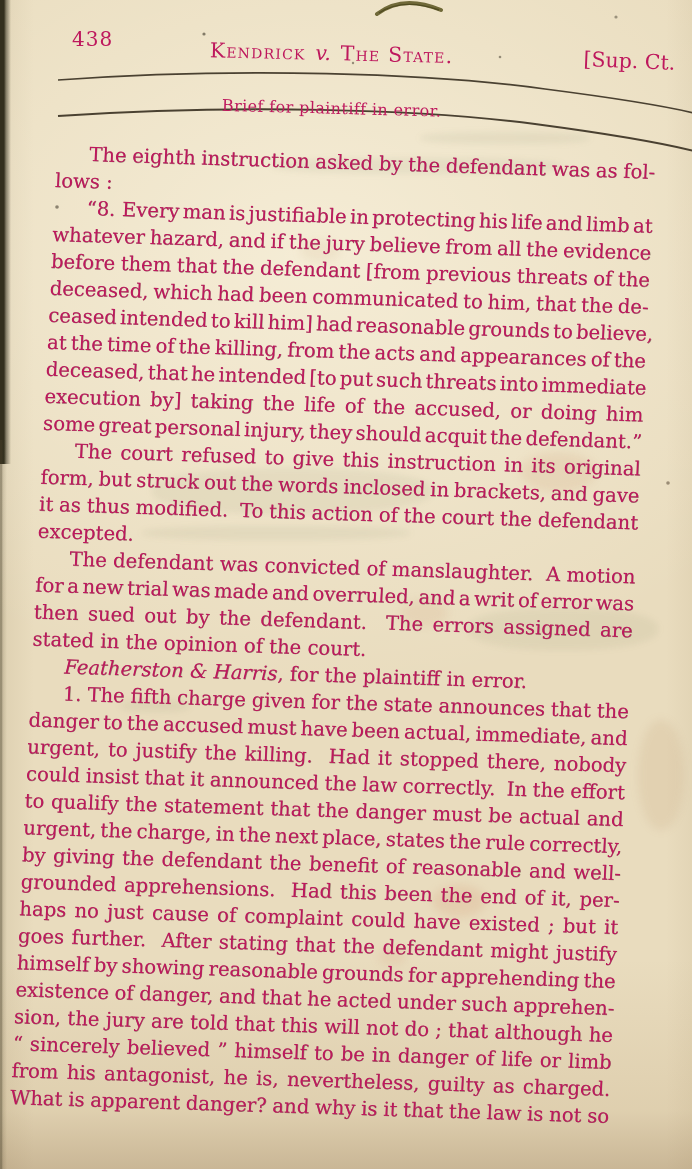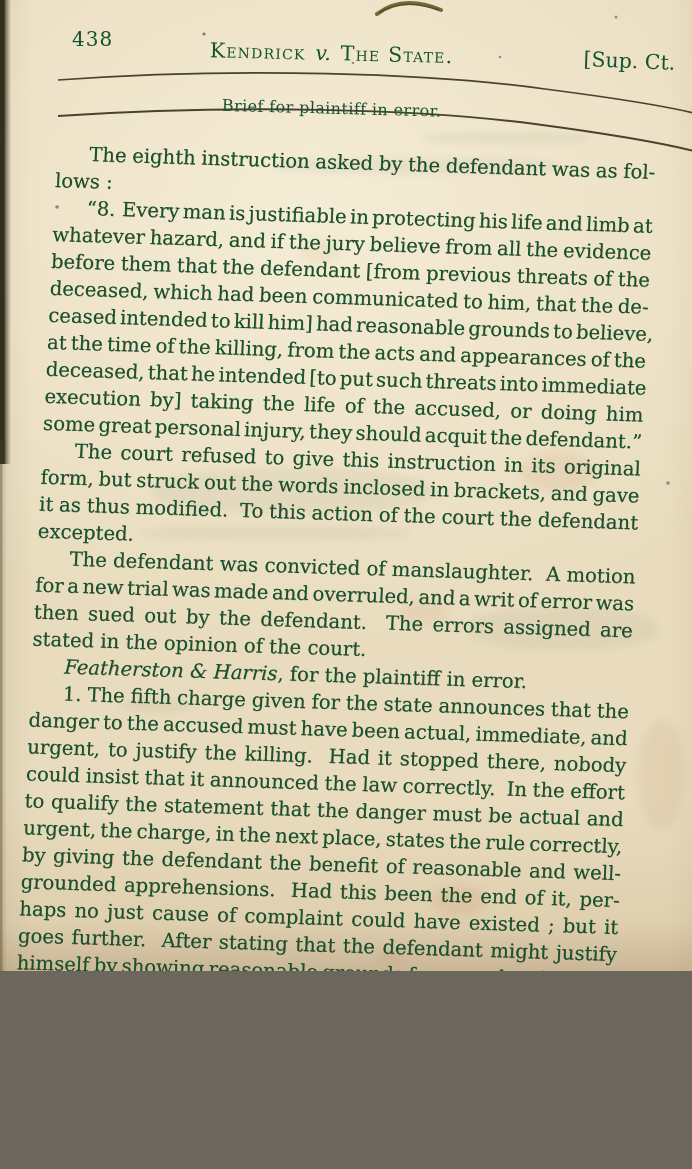--- a/index.html
+++ b/index.html
@@ -1,20 +1,20 @@
 <!DOCTYPE html>
 <html><head>
 <meta charset="utf-8">
 <style>
   html,body{margin:0;padding:0;background:#6b675d;}
   .page{
-    position:relative;width:692px;height:971px;overflow:hidden;
+    position:relative;width:692px;height:1169px;overflow:hidden;
     background:#e9dcbe;
     font-family:"DejaVu Serif","Liberation Serif",serif;
-    color:#14532d;
+    color:#be185d;
   }
   .layer{position:absolute;inset:0;pointer-events:none;}
   
   .shade{
     background:
       radial-gradient(900px 700px at 45% 22%, rgba(255,250,233,0.55), rgba(255,250,233,0) 62%),
       linear-gradient(to bottom, rgba(170,140,95,0) 82%, rgba(170,140,95,0.16) 95%, rgba(140,110,72,0.34) 100%),
       linear-gradient(to right, rgba(120,100,60,0.10), rgba(120,100,60,0) 34px),
       linear-gradient(to left, rgba(150,125,85,0.08), rgba(150,125,85,0) 26px);
   }

